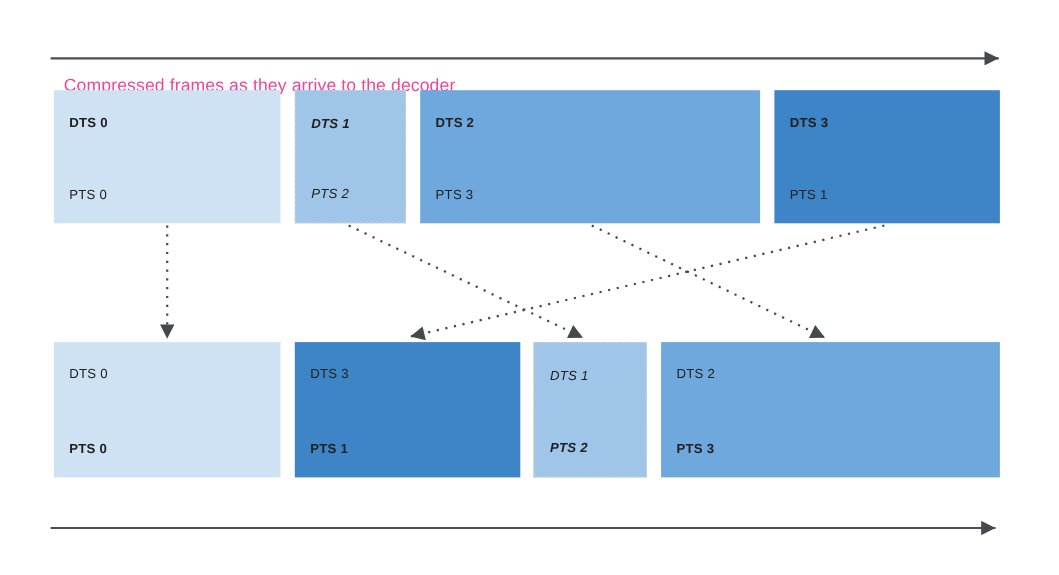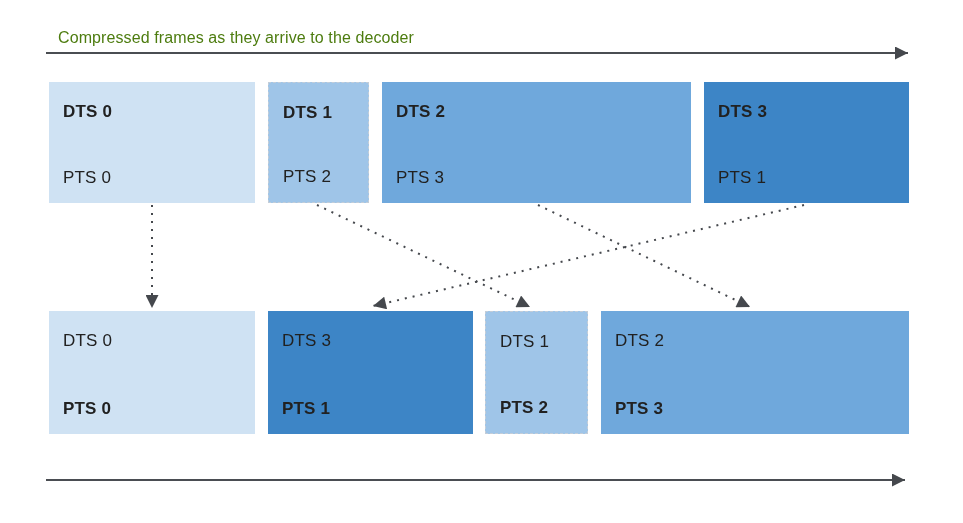--- a/index.html
+++ b/index.html
@@ -13,23 +13,24 @@
     width: 963px;
     height: 523px;
     background: #ffffff;
     overflow: hidden;
   }
   .track-label {
     position: absolute;
     left: 58px;
     font-size: 16px;
     line-height: 19px;
-    color: #4d7c0f;
+    color: #ec4899;
     letter-spacing: 0.1px;
     white-space: nowrap;
+    margin-top: 41px;
   }
   .track-label.top { top: 28px; }
   .track-label.bottom { top: 452px; }
 
   .arrow-layer {
     position: absolute;
     left: 0; top: 0;
     width: 963px;
     height: 523px;
     pointer-events: none;
@@ -38,27 +39,27 @@
   .frame-box {
     position: absolute;
     box-sizing: border-box;
     display: flex;
     flex-direction: column;
     justify-content: space-between;
     padding: 20px 13px 16px 14px;
     color: #212121;
   }
   .frame-box .ts {
-    font-size: 17px;
+    font-size: 12px;
     line-height: 19px;
     letter-spacing: 0.2px;
     white-space: nowrap;
   }
   .frame-box .ts.strong { font-weight: 700; }
-  .dashed-edge { border: 1px dashed #c3cdd8; }
+  .dashed-edge { border: 1px dashed #c3cdd8; font-style: italic; }
 
   
   .t0 { left: 49px;  top: 82px; width: 206px; height: 121px; }
   .t1 { left: 268px; top: 82px; width: 101px; height: 121px; }
   .t2 { left: 382px; top: 82px; width: 309px; height: 121px; }
   .t3 { left: 704px; top: 82px; width: 205px; height: 121px; }
 
   
   .b0 { left: 49px;  top: 311px; width: 206px; height: 123px; }
   .b1 { left: 268px; top: 311px; width: 205px; height: 123px; }

